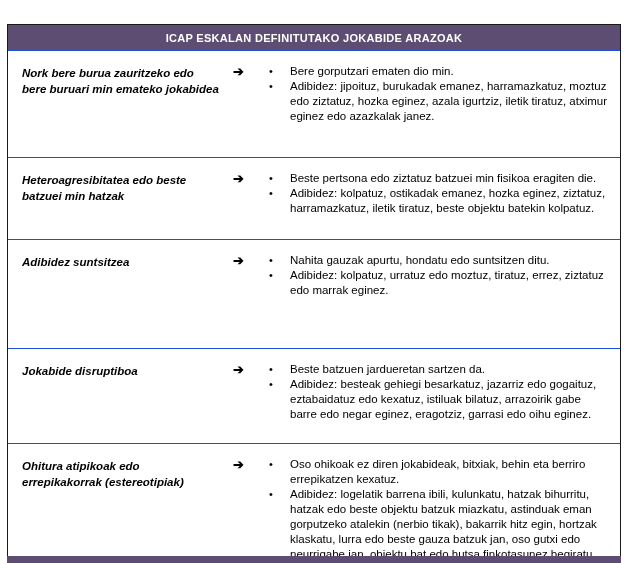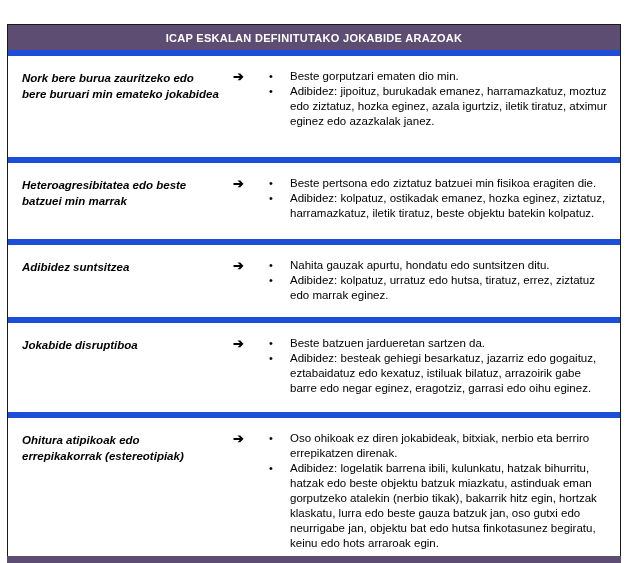--- a/index.html
+++ b/index.html
@@ -31,29 +31,29 @@
     font-weight: bold;
     font-size: 11px;
     letter-spacing: 0.3px;
     text-align: center;
     padding: 6px 4px 5px 4px;
     line-height: 14px;
   }
   .row {
     display: grid;
     grid-template-columns: 197px 48px 1fr;
-    border-top: 6px solid #1d4ed8;
+    border-top: 1px solid #1d4ed8;
     padding: 13px 8px 10px 14px;
     box-sizing: border-box;
     align-items: start;
   }
   .row:nth-of-type(2) { min-height: 107px; }
   .row:nth-of-type(3) { min-height: 82px; }
   .row:nth-of-type(4) { min-height: 78px; }
-  .row:nth-of-type(5) { min-height: 95px; }
+  .row:nth-of-type(5) { min-height: 95px; margin-top: 31px; }
   .row:nth-of-type(6) { min-height: 152px; }
   .category {
     font-weight: bold;
     font-style: italic;
     font-size: 11.5px;
     line-height: 16px;
     padding-top: 1px;
   }
   .arrow {
     font-size: 13px;
@@ -95,31 +95,31 @@
   <div class="icap-table">
 
     <div class="table-header">ICAP ESKALAN DEFINITUTAKO JOKABIDE ARAZOAK</div>
 
     <div class="row">
       <div class="category">Nork bere burua zauritzeko edo bere buruari min emateko jokabidea</div>
       <div class="arrow">➔</div>
       <div class="bullets">
         <div class="bullet">
           <span class="dot">•</span>
-          <span class="btext">Beste gorputzari ematen dio min.</span>
+          <span class="btext">Bere gorputzari ematen dio min.</span>
         </div>
         <div class="bullet">
           <span class="dot">•</span>
           <span class="btext">Adibidez: jipoituz, burukadak emanez, harramazkatuz, moztuz edo ziztatuz, hozka eginez, azala igurtziz, iletik tiratuz, atximur eginez edo azazkalak janez.</span>
         </div>
       </div>
     </div>
 
     <div class="row">
-      <div class="category">Heteroagresibitatea edo beste batzuei min marrak</div>
+      <div class="category">Heteroagresibitatea edo beste batzuei min hatzak</div>
       <div class="arrow">➔</div>
       <div class="bullets">
         <div class="bullet">
           <span class="dot">•</span>
           <span class="btext">Beste pertsona edo ziztatuz batzuei min fisikoa eragiten die.</span>
         </div>
         <div class="bullet">
           <span class="dot">•</span>
           <span class="btext">Adibidez: kolpatuz, ostikadak emanez, hozka eginez, ziztatuz, harramazkatuz, iletik tiratuz, beste objektu batekin kolpatuz.</span>
         </div>
@@ -129,21 +129,21 @@
     <div class="row">
       <div class="category">Adibidez suntsitzea</div>
       <div class="arrow">➔</div>
       <div class="bullets">
         <div class="bullet">
           <span class="dot">•</span>
           <span class="btext">Nahita gauzak apurtu, hondatu edo suntsitzen ditu.</span>
         </div>
         <div class="bullet">
           <span class="dot">•</span>
-          <span class="btext">Adibidez: kolpatuz, urratuz edo hutsa, tiratuz, errez, ziztatuz edo marrak eginez.</span>
+          <span class="btext">Adibidez: kolpatuz, urratuz edo moztuz, tiratuz, errez, ziztatuz edo marrak eginez.</span>
         </div>
       </div>
     </div>
 
     <div class="row">
       <div class="category">Jokabide disruptiboa</div>
       <div class="arrow">➔</div>
       <div class="bullets">
         <div class="bullet">
           <span class="dot">•</span>
@@ -155,21 +155,21 @@
         </div>
       </div>
     </div>
 
     <div class="row">
       <div class="category">Ohitura atipikoak edo errepikakorrak (estereotipiak)</div>
       <div class="arrow">➔</div>
       <div class="bullets">
         <div class="bullet">
           <span class="dot">•</span>
-          <span class="btext">Oso ohikoak ez diren jokabideak, bitxiak, nerbio eta berriro errepikatzen direnak.</span>
+          <span class="btext">Oso ohikoak ez diren jokabideak, bitxiak, behin eta berriro errepikatzen kexatuz.</span>
         </div>
         <div class="bullet">
           <span class="dot">•</span>
           <span class="btext">Adibidez: logelatik barrena ibili, kulunkatu, hatzak bihurritu, hatzak edo beste objektu batzuk miazkatu, astinduak eman gorputzeko atalekin (nerbio tikak), bakarrik hitz egin, hortzak klaskatu, lurra edo beste gauza batzuk jan, oso gutxi edo neurrigabe jan, objektu bat edo hutsa finkotasunez begiratu, keinu edo hots arraroak egin.</span>
         </div>
       </div>
     </div>
 
   </div>
 

